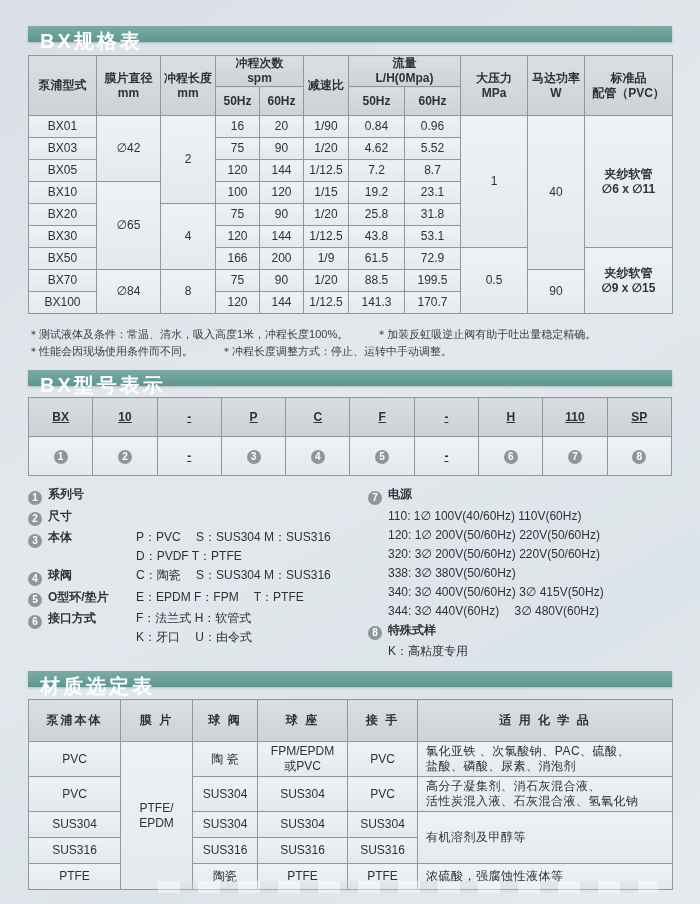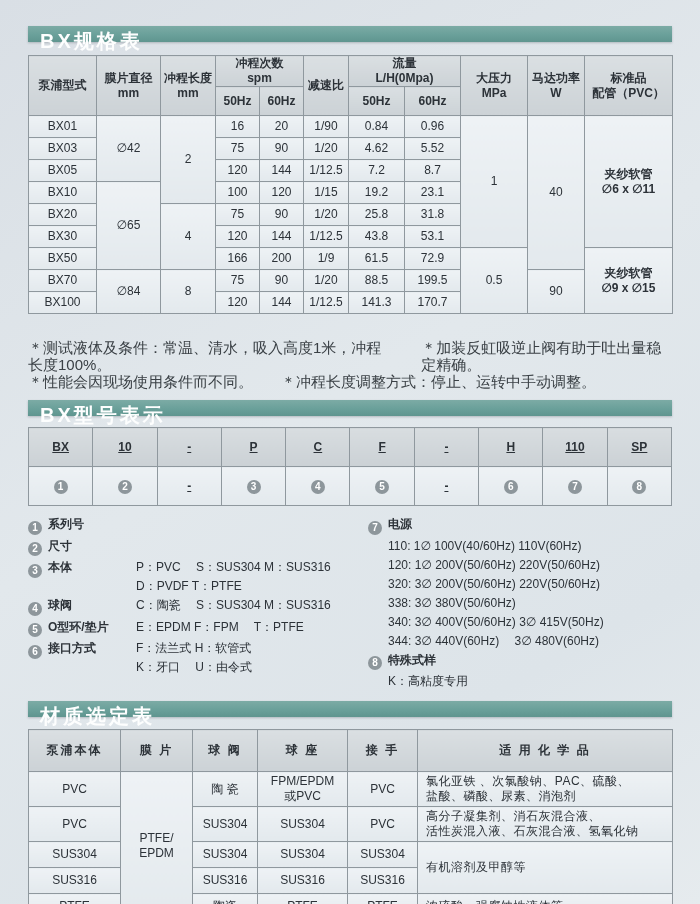--- a/index.html
+++ b/index.html
@@ -26,21 +26,21 @@
   th {
     background:linear-gradient(180deg,#dadfe2 0%,#ccd2d6 100%);
     font-weight:bold; font-size:12px;
   }
   
   .spec-table { margin-top:13px; }
   .spec-table thead th { height:29px; }
   .spec-table tbody td { height:22px; }
   .spec-table .pipe-cell { font-weight:bold; }
   
-  .footnotes { margin-top:25px; font-size:15px; color:#3a4045; line-height:17px; }
+  .footnotes { margin-top:12px; font-size:11px; color:#3a4045; line-height:17px; }
   .footnotes .fline { display:flex; }
   .footnotes .fline span + span { margin-left:28px; }
   
   .model-table { margin-top:11px; }
   .model-table td { height:39px; font-weight:bold;text-decoration:underline; }
   .model-table .code-row td { background:linear-gradient(180deg,#d8dde0 0%,#cbd1d5 100%); }
   .circle {
     display:inline-flex; width:14px; height:14px; border-radius:50%;
     background:#8d969b; color:#fff; font-size:10px; font-weight:bold;
     align-items:center; justify-content:center; line-height:1;

